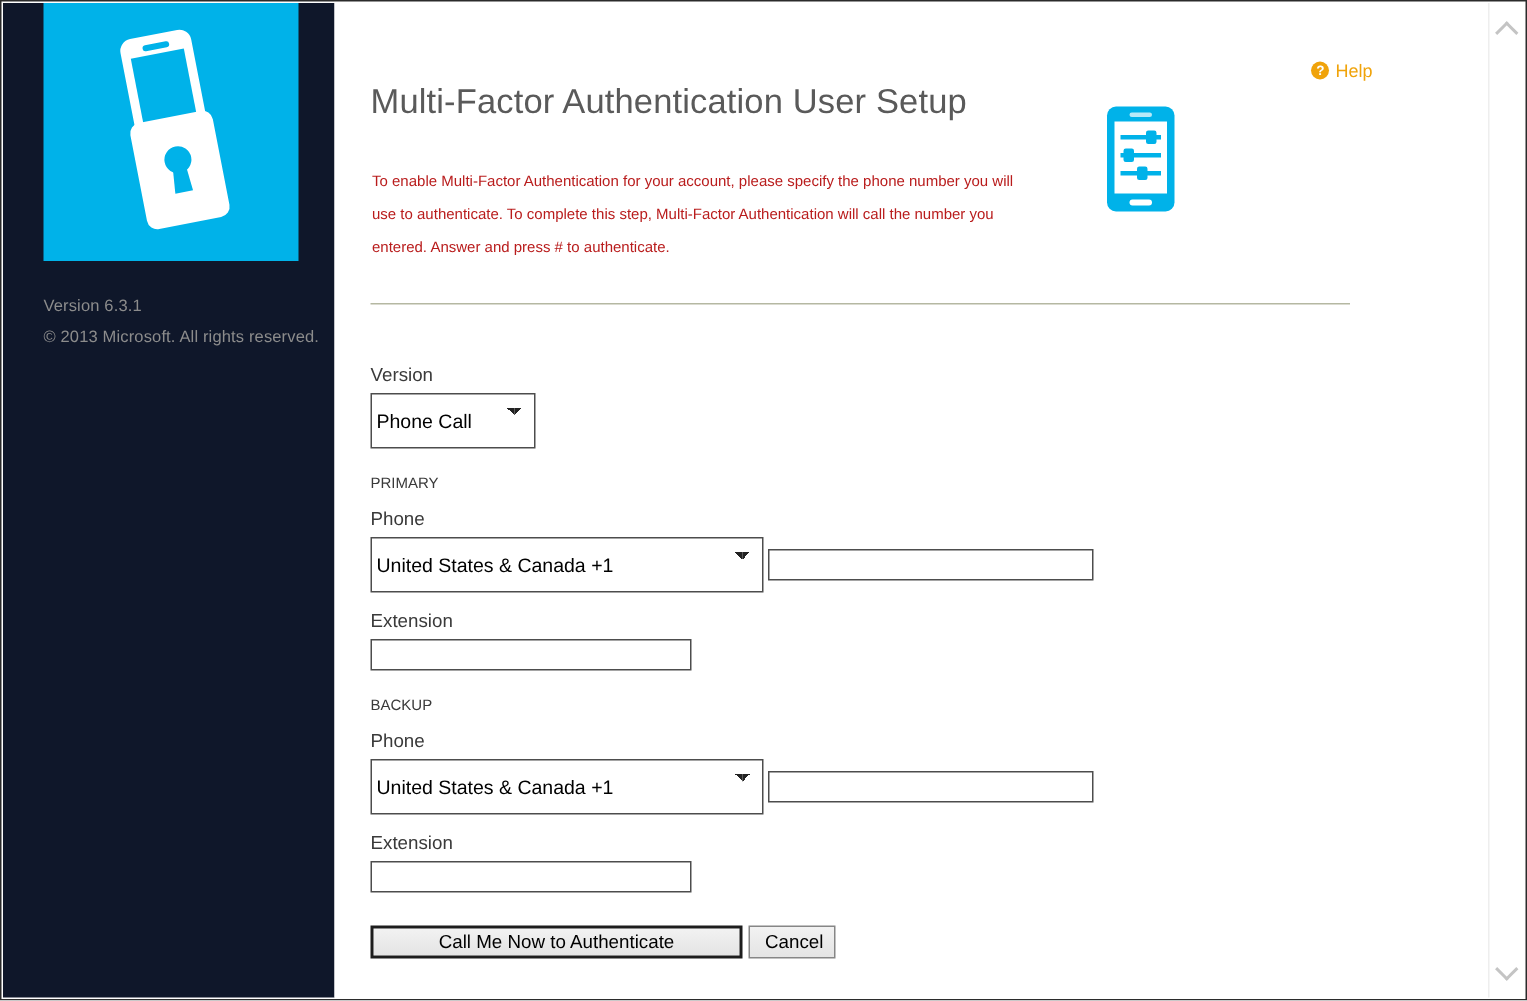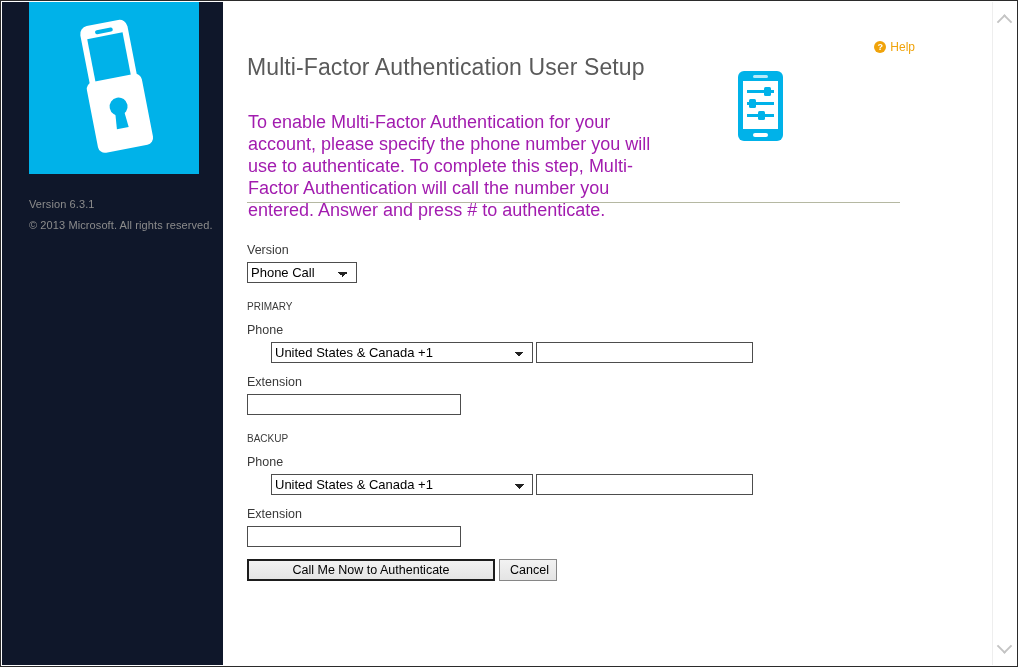--- a/index.html
+++ b/index.html
@@ -107,23 +107,23 @@
     margin: 0;
     letter-spacing: .1px;
     white-space: nowrap;
   }
 
   #intro-text {
     position: absolute;
     left: 25px;
     top: 109px;
     width: 432px;
-    font-size: 18px;
+    font-size: 10px;
     line-height: 22px;
-    color: #a21caf;
+    color: #b91c1c;
     margin: 0;
   }
 
   #device-icon {
     position: absolute;
     left: 514px;
     top: 68px;
   }
 
   #divider {
@@ -149,30 +149,30 @@
     margin: 0 0 4px 0;
     display: block;
   }
   .section-label {
     font-size: 10px;
     color: #3a3a3a;
     line-height: 16px;
     margin: 8px 0 7px 0;
     display: block;
   }
-  .row { display: flex; align-items: center; gap: 3px; margin-left: 24px; }
+  .row { display: flex; align-items: center; gap: 3px; }
 
   select.ui-select {
     font-family: "Liberation Sans", sans-serif;
     font-size: 13px;
     color: #000000;
     background: #ffffff;
     border: 1px solid #4d4d4d;
     border-radius: 0;
-    height: 21px;
+    height: 37px;
     box-sizing: border-box;
     padding: 0 2px 0 3px;
     outline: none;
     -webkit-appearance: none;
     appearance: none;
     background-image:
       linear-gradient(45deg, transparent 50%, #222 50%),
       linear-gradient(135deg, #222 50%, transparent 50%);
     background-position:
       calc(100% - 13px) 9px,
@@ -199,21 +199,21 @@
   .ext-input   { width: 214px; }
 
   .spacer-8  { height: 8px; }
   .spacer-12 { height: 11px; }
 
   
   #button-row {
     display: flex;
     align-items: center;
     gap: 4px;
-    margin-top: 12px;
+    margin-top: 22px;
   }
   .btn {
     font-family: "Liberation Sans", sans-serif;
     font-size: 12.5px;
     color: #000000;
     background: linear-gradient(to bottom, #f2f2f2 0%, #e4e4e4 100%);
     height: 22px;
     box-sizing: border-box;
     padding: 0 10px;
     cursor: pointer;

